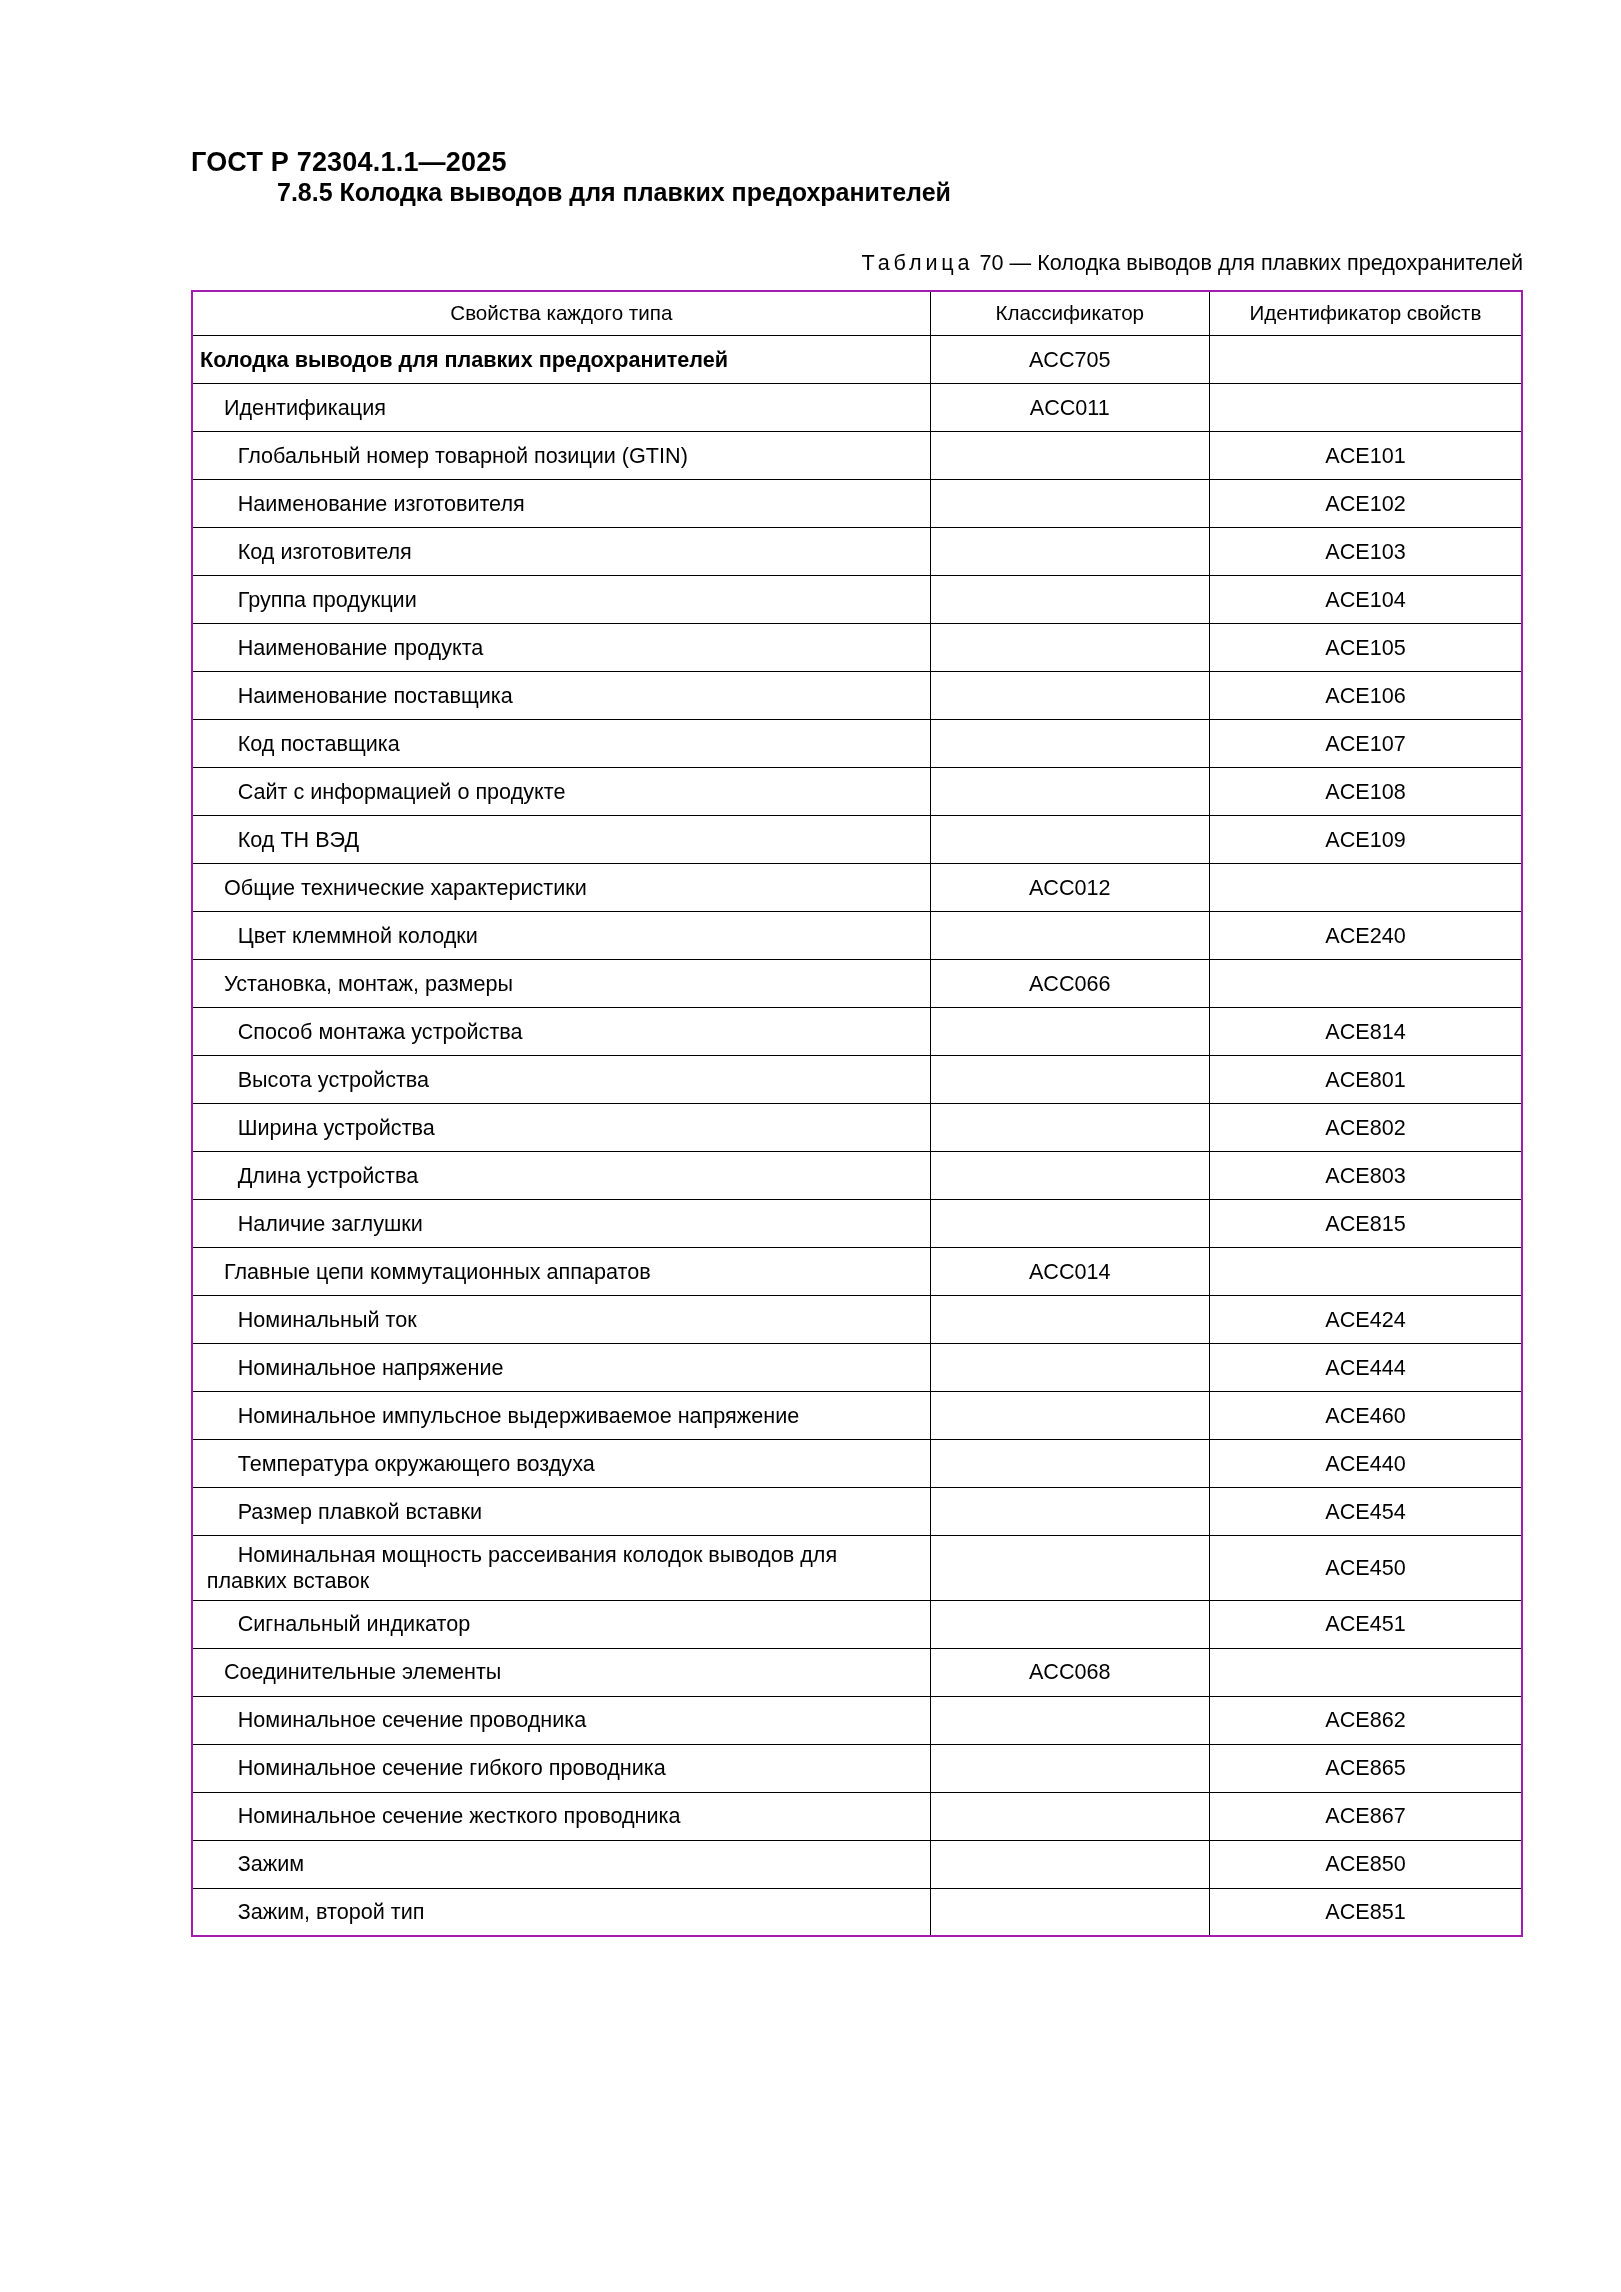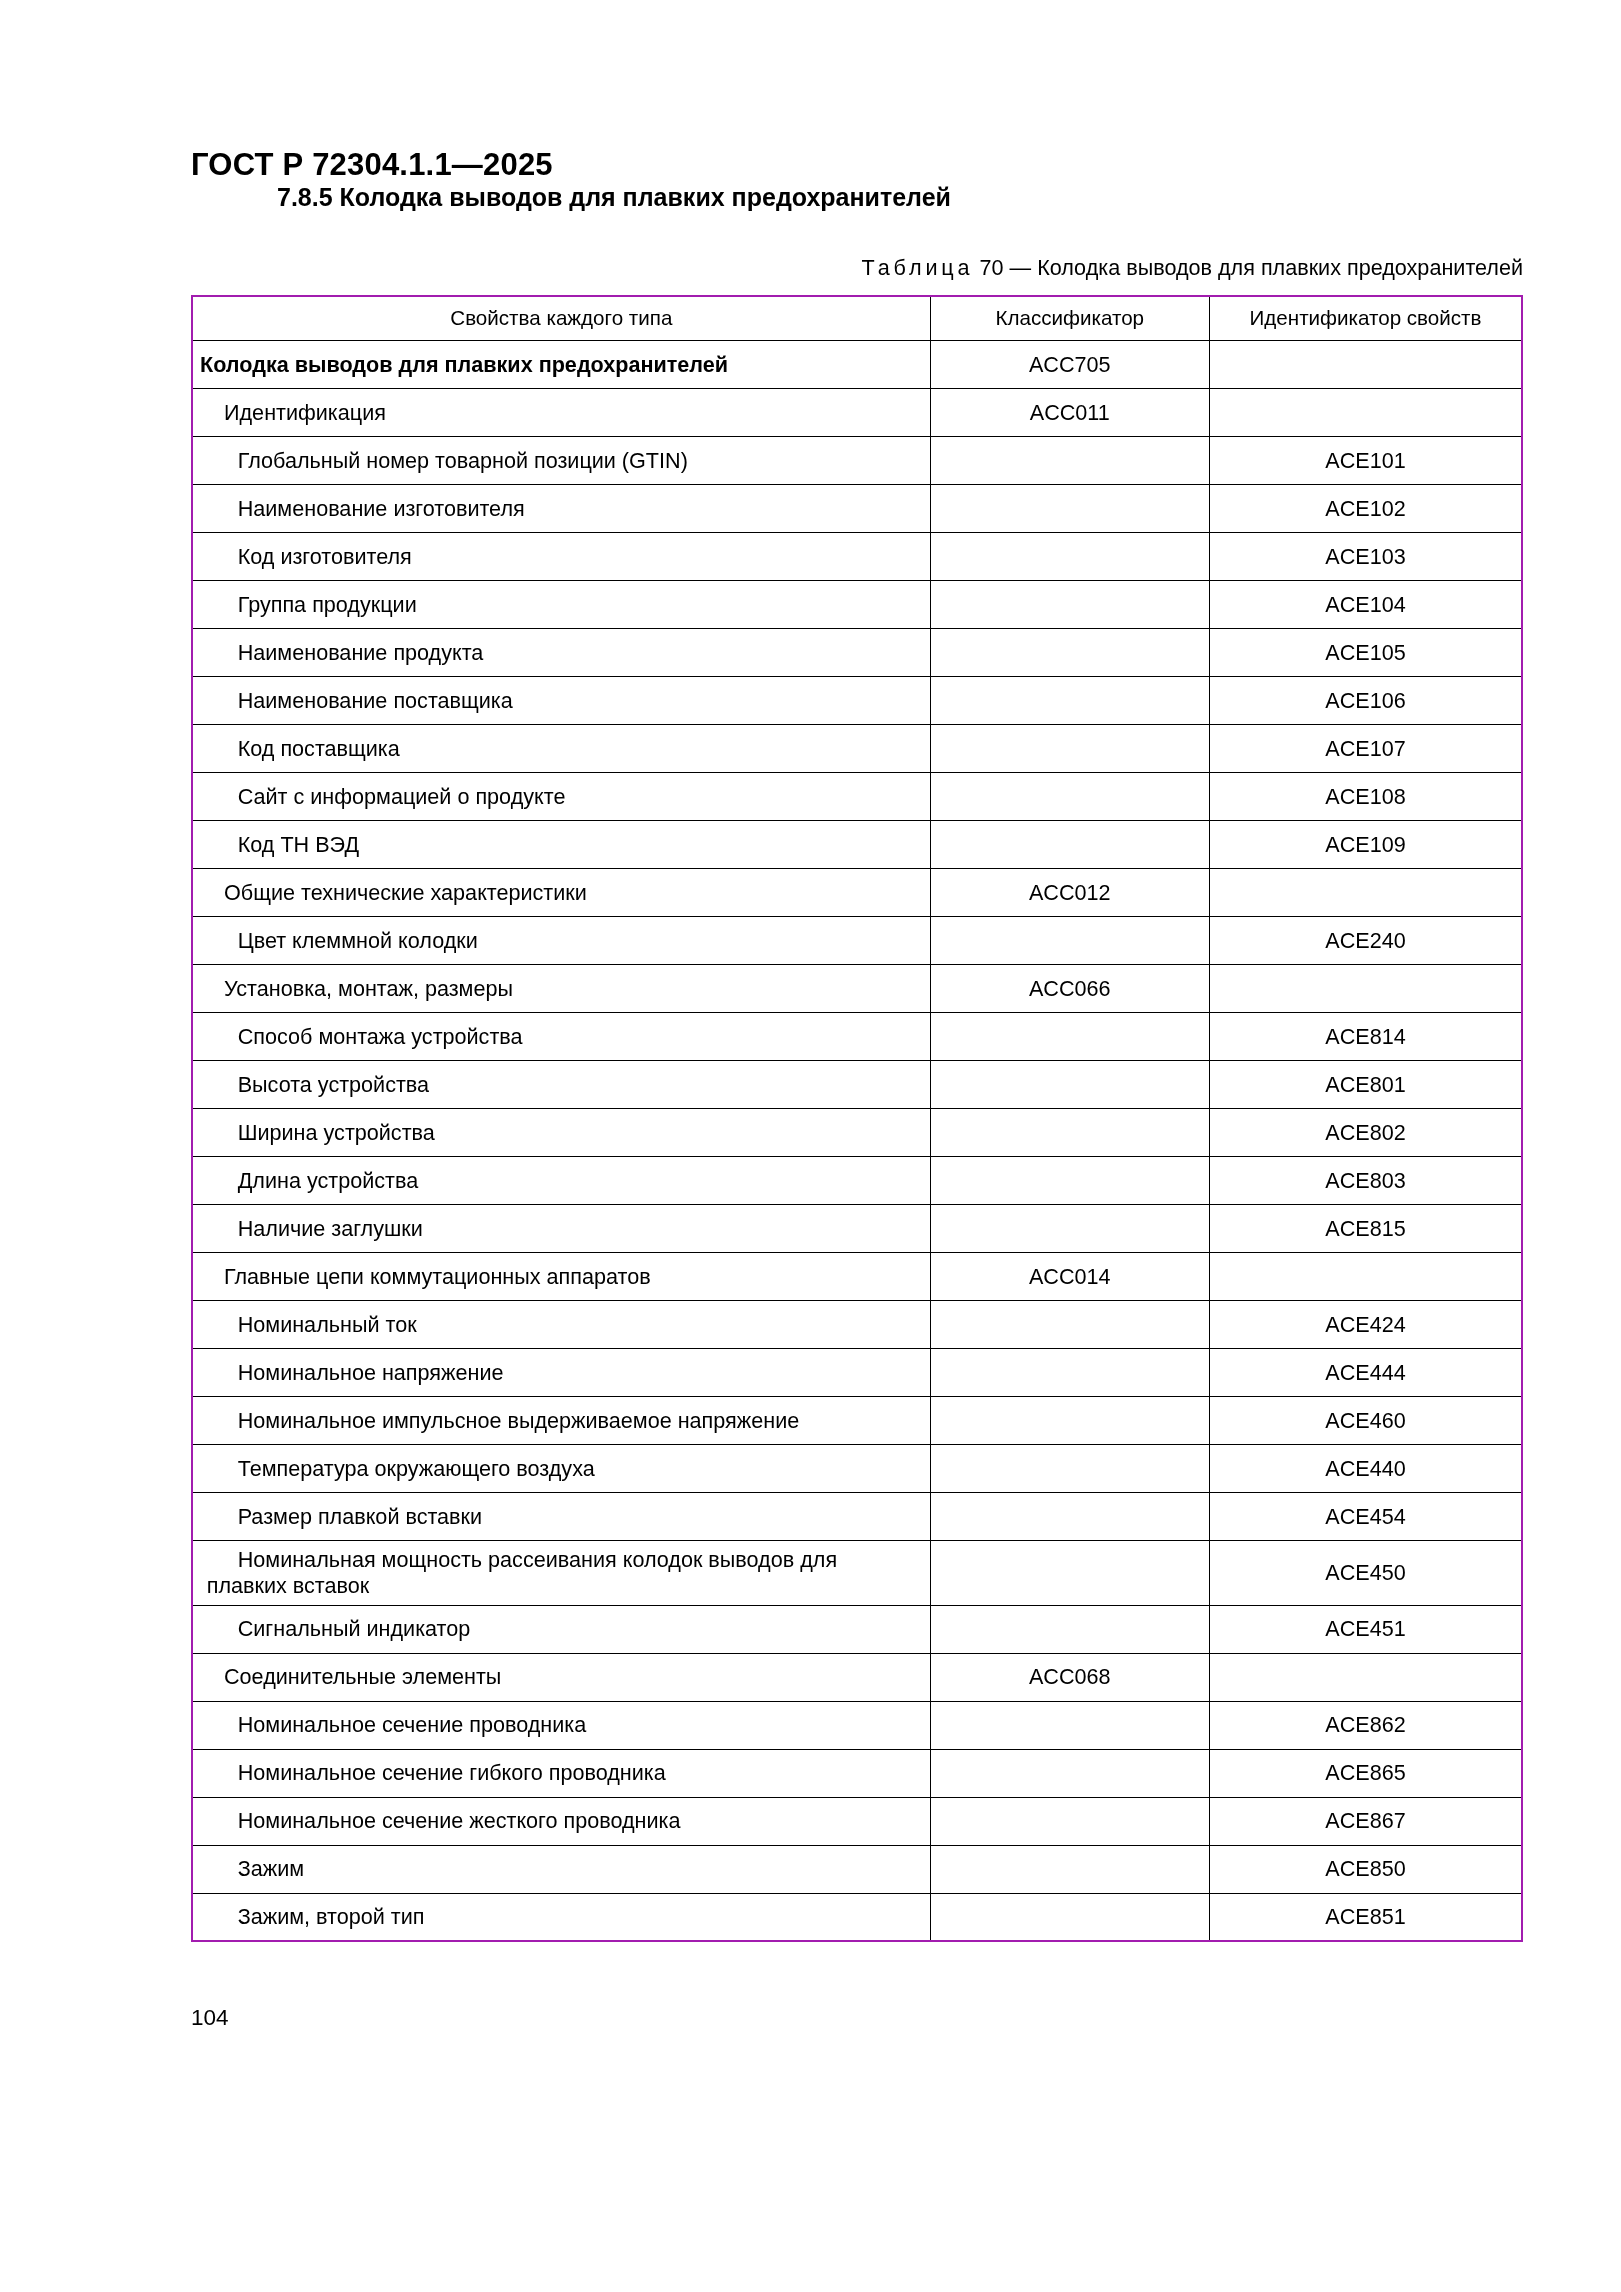--- a/index.html
+++ b/index.html
@@ -13,21 +13,21 @@
   }
   .page {
     position: relative;
     width: 1621px;
     height: 2293px;
     background: #ffffff;
     box-sizing: border-box;
     padding: 147px 98px 0 191px;
   }
   .doc-code {
-    font-size: 31px;
+    font-size: 27px;
     font-weight: bold;
     letter-spacing: 0.2px;
   }
   .section-heading {
     padding-left: 86px;
     font-size: 25px;
     font-weight: bold;
   }
   .table-caption {
     margin-top: 43px;
@@ -275,16 +275,15 @@
           <td class="cell-ident">ACE850</td>
         </tr>
         <tr class="lvl2">
           <td class="cell-prop">Зажим, второй тип</td>
           <td class="cell-class"></td>
           <td class="cell-ident">ACE851</td>
         </tr>
       </tbody>
   </table>
 
-  <div class="page-number">104</div>
 
 </div>
 
 
 </body></html>

